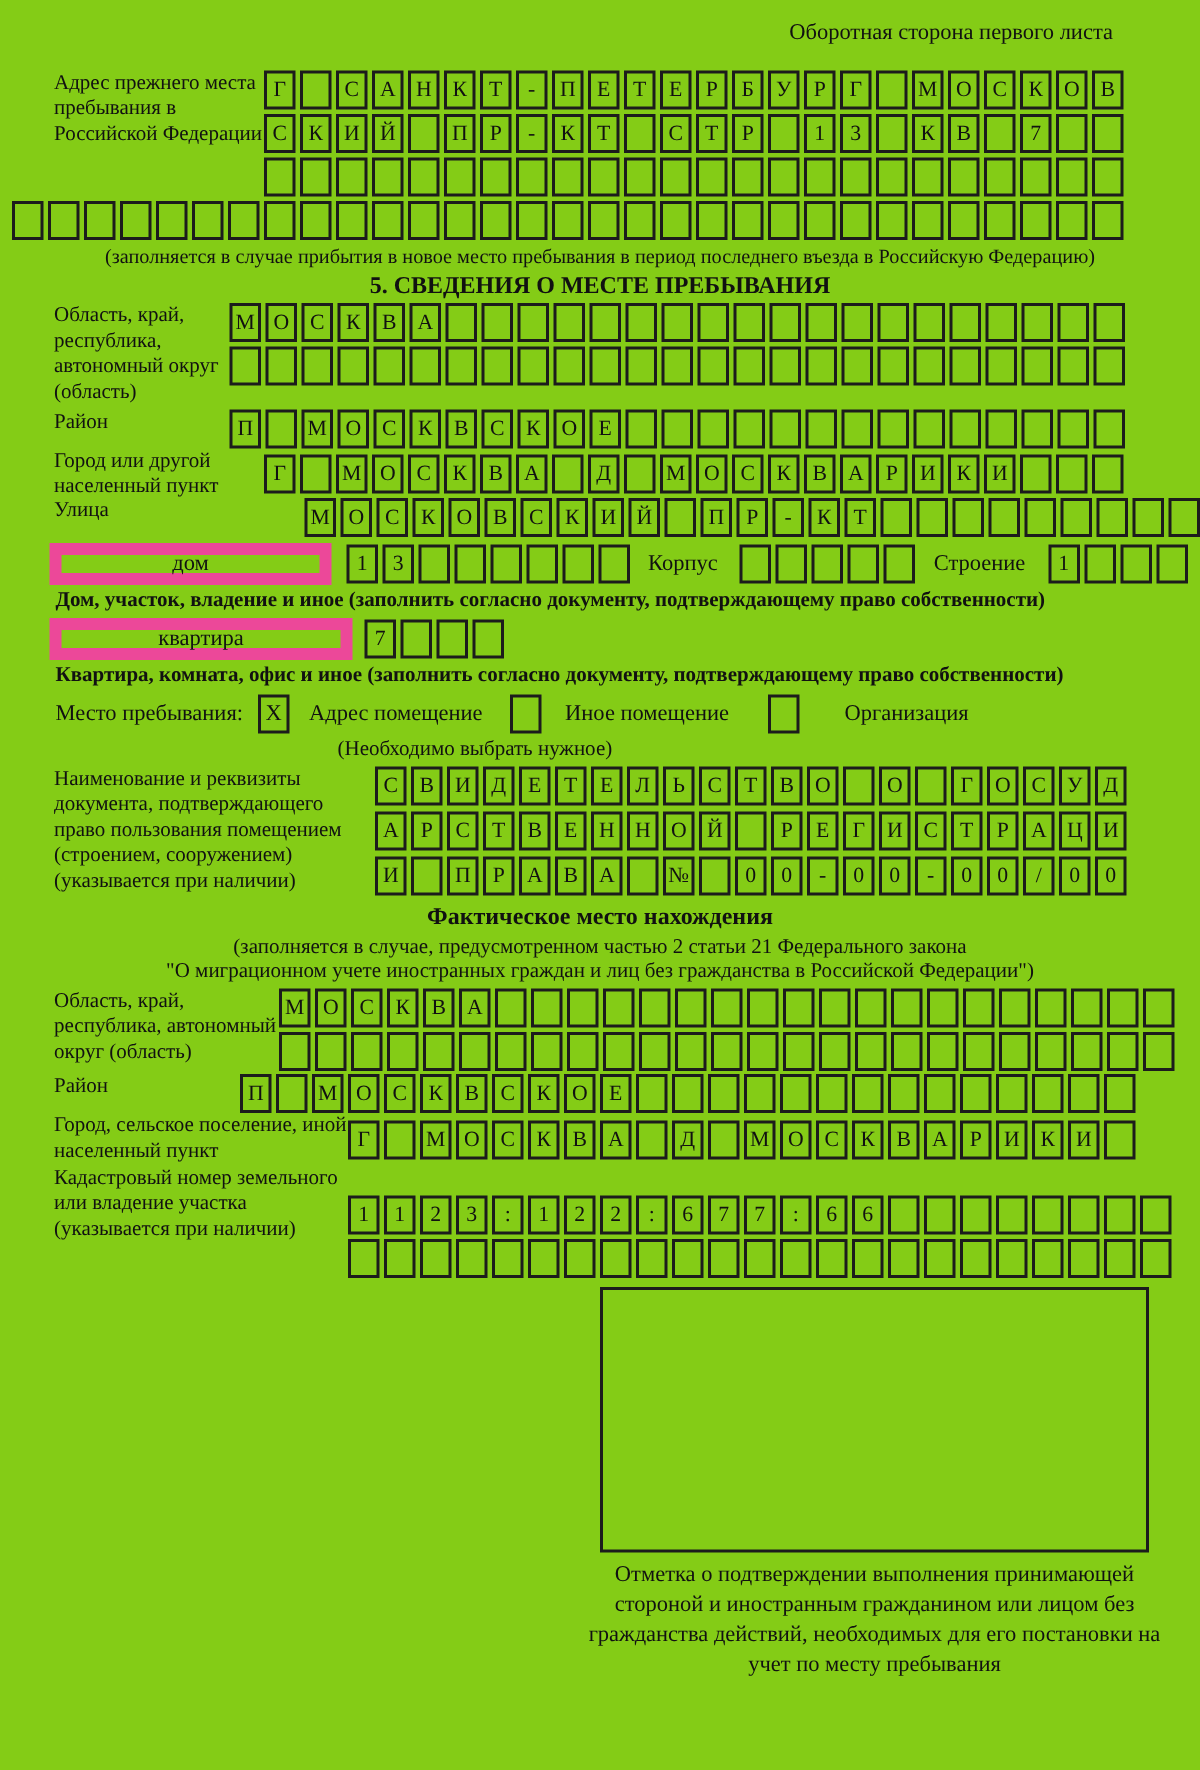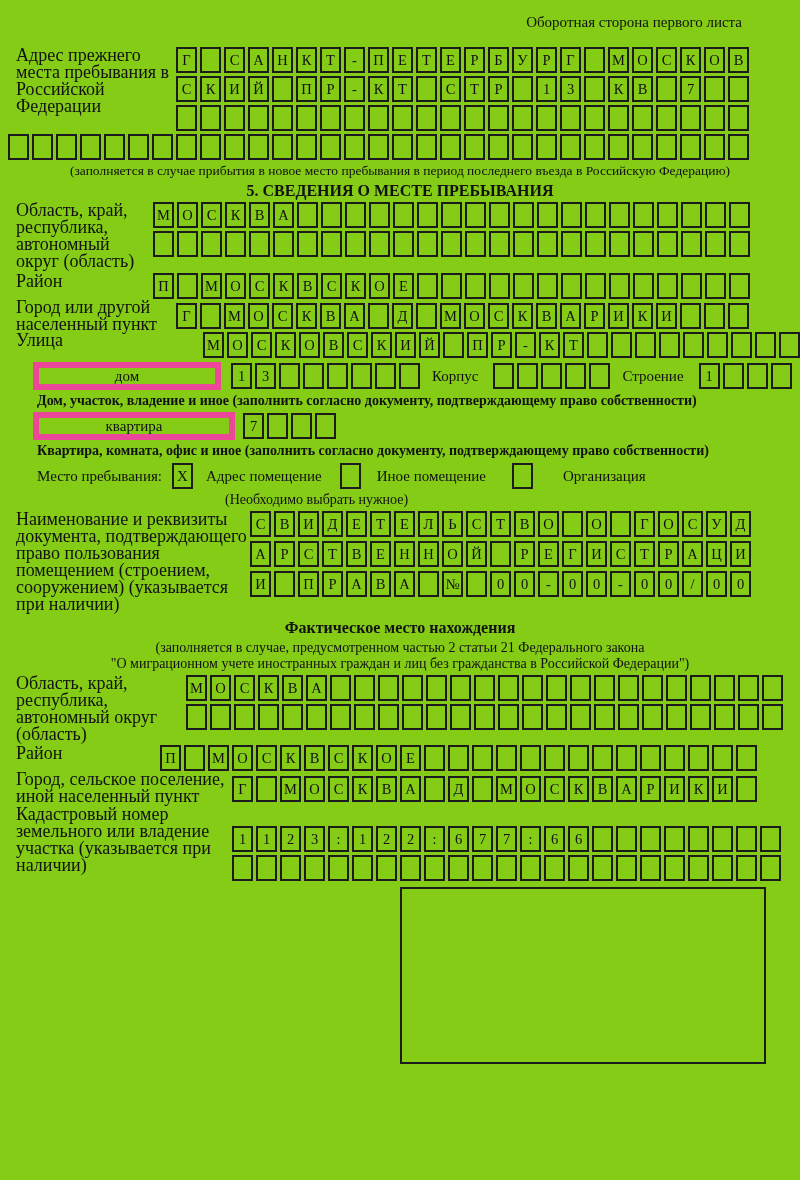--- a/index.html
+++ b/index.html
@@ -15,21 +15,21 @@
 
   .flexrow { display: flex; align-items: flex-start; }
   .rows { display: flex; flex-direction: column; gap: 3px; }
   .cells { display: flex; gap: 3px; }
   .cell {
     width: 21px; height: 26px; flex: 0 0 auto;
     border: 2px solid #1c1c1c;
     display: flex; align-items: center; justify-content: center;
     font-size: 14.5px; line-height: 1;
   }
-  .lbl { font-size: 18px; line-height: 17px; padding-left: 16px; flex: 0 0 auto; }
+  .lbl { font-size: 14px; line-height: 17px; padding-left: 36px; flex: 0 0 auto; }
   .w176 { width: 176px; }
   .w153 { width: 153px; }
   .w160 { width: 160px; }
   .w186 { width: 186px; }
   .w232 { width: 232px; }
   .w250 { width: 250px; }
 
   .block-prev { margin-top: 16px; }
   .full-row { margin-top: 3px; margin-left: 8px; }
 
@@ -37,21 +37,21 @@
   .sec-title { margin-top: 3px; text-align: center; font-size: 16px; font-weight: bold; }
 
   .block-region { margin-top: 2px; }
   .row-district { margin-top: 3px; }
   .row-city { margin-top: 3px; height: 28px; align-items: center; }
   .row-city .lbl { align-self: center; }
   .row-street { margin-top: 2px; justify-content: space-between; }
 
   .row-house { margin-top: 4px; align-items: center; }
   .label-box {
-    border: 6px solid #ec4899; height: 28px;
+    border: 8px solid #ec4899; height: 28px;
     display: flex; align-items: center; justify-content: center;
     font-size: 15px; flex: 0 0 auto;
   }
   .house-box { margin-left: 33px; width: 188px; }
   .apt-box { margin-left: 33px; width: 202px; }
   .row-house .cells { margin-left: 10px; }
   .inline-lbl { font-size: 15px; margin-left: 12px; margin-right: 5px; flex: 0 0 auto; }
   .caption-left { margin-top: 3px; margin-left: 37px; font-size: 14px; font-weight: bold; }
   .row-apt { margin-top: 3px; align-items: center; }
   .row-apt .cells { margin-left: 8px; }
@@ -669,14 +669,15 @@
           <span class="cell"></span>
           <span class="cell"></span>
           <span class="cell"></span>
           <span class="cell"></span>
           <span class="cell"></span>
         </div>
     </div>
   </div>
 
   <div class="mark-box"></div>
+  <div class="mark-caption">Отметка о подтверждении выполнения принимающей стороной и иностранным гражданином или лицом без гражданства действий, необходимых для его постановки на учет по месту пребывания</div>
 
 </div>
 
 </body></html>

